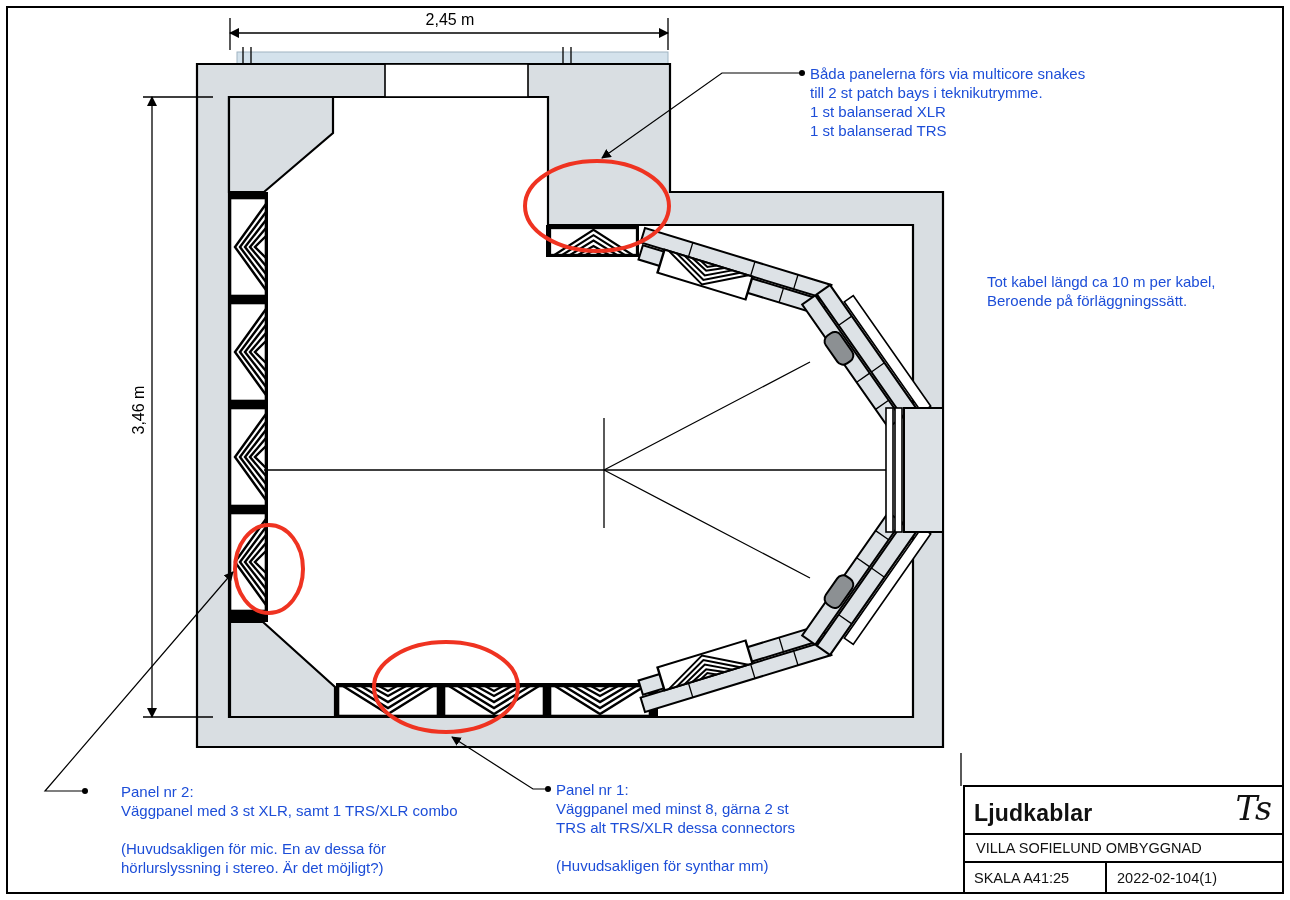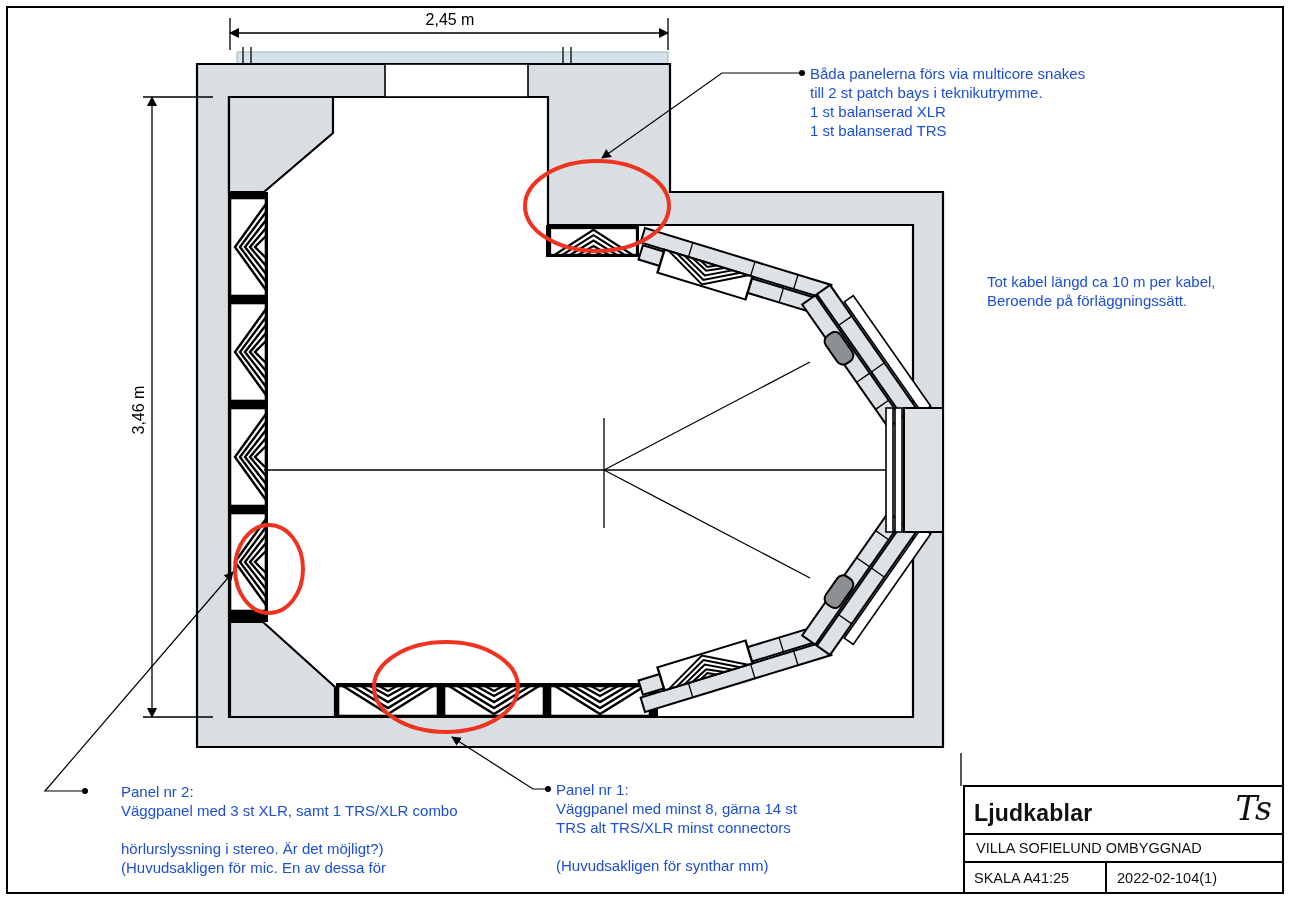--- a/index.html
+++ b/index.html
@@ -170,28 +170,28 @@
 
   <div class="note" style="left:987px;top:272px;">
     <div>Tot kabel längd ca 10 m per kabel,</div>
     <div>Beroende på förläggningssätt.</div>
   </div>
 
   <div class="note" style="left:93px;top:782px;margin-left:28px;">
     <div>Panel nr 2:</div>
     <div>Väggpanel med 3 st XLR, samt 1 TRS/XLR combo</div>
     <div></div>
+    <div>(Huvudsakligen för mic. En av dessa för</div>
     <div>hörlurslyssning i stereo. Är det möjligt?)</div>
-    <div>(Huvudsakligen för mic. En av dessa för</div>
   </div>
 
   <div class="note" style="left:556px;top:780px;">
     <div>Panel nr 1:</div>
-    <div>Väggpanel med minst 8, gärna 14 st</div>
-    <div>TRS alt TRS/XLR minst connectors</div>
+    <div>Väggpanel med minst 8, gärna 2 st</div>
+    <div>TRS alt TRS/XLR dessa connectors</div>
     <div></div>
     <div>(Huvudsakligen för synthar mm)</div>
   </div>
 
   <div class="tb">
     <div class="tb-row1">
       <span class="tb-title">Ljudkablar</span>
       <span class="tb-logo">Ts</span>
     </div>
     <div class="tb-row2">VILLA SOFIELUND OMBYGGNAD</div>

